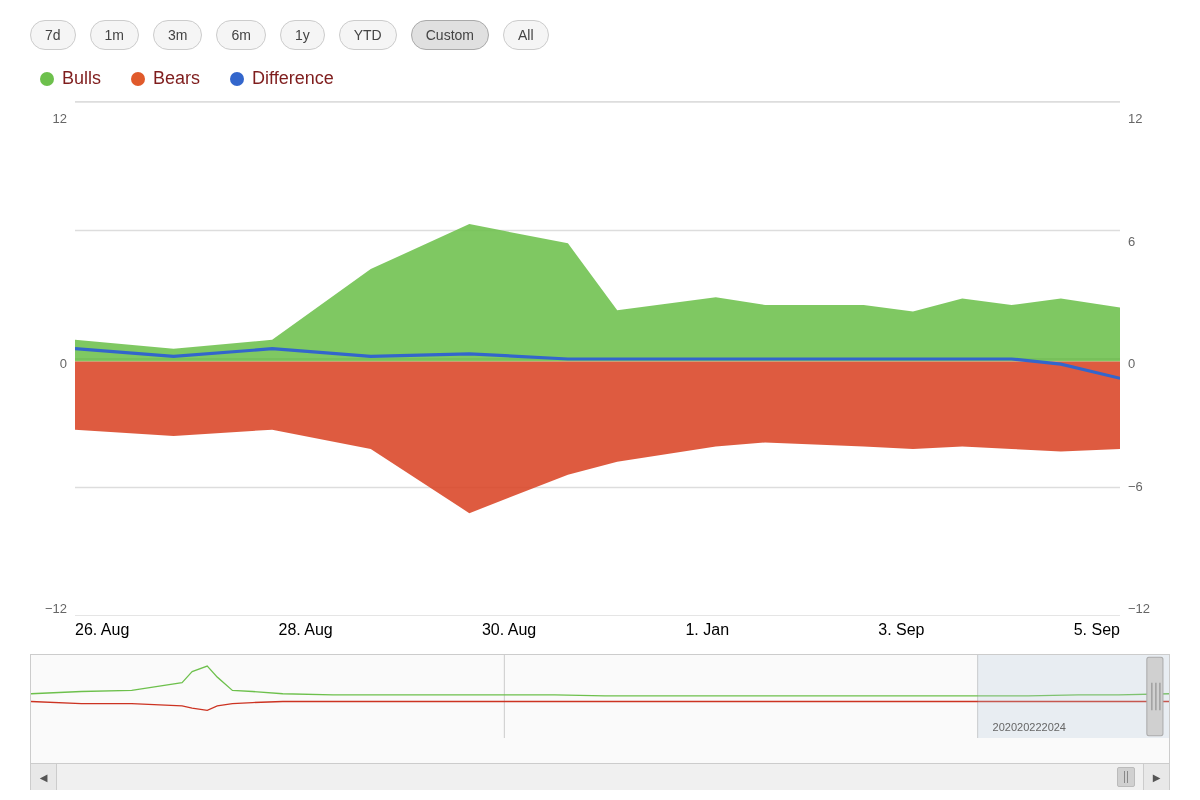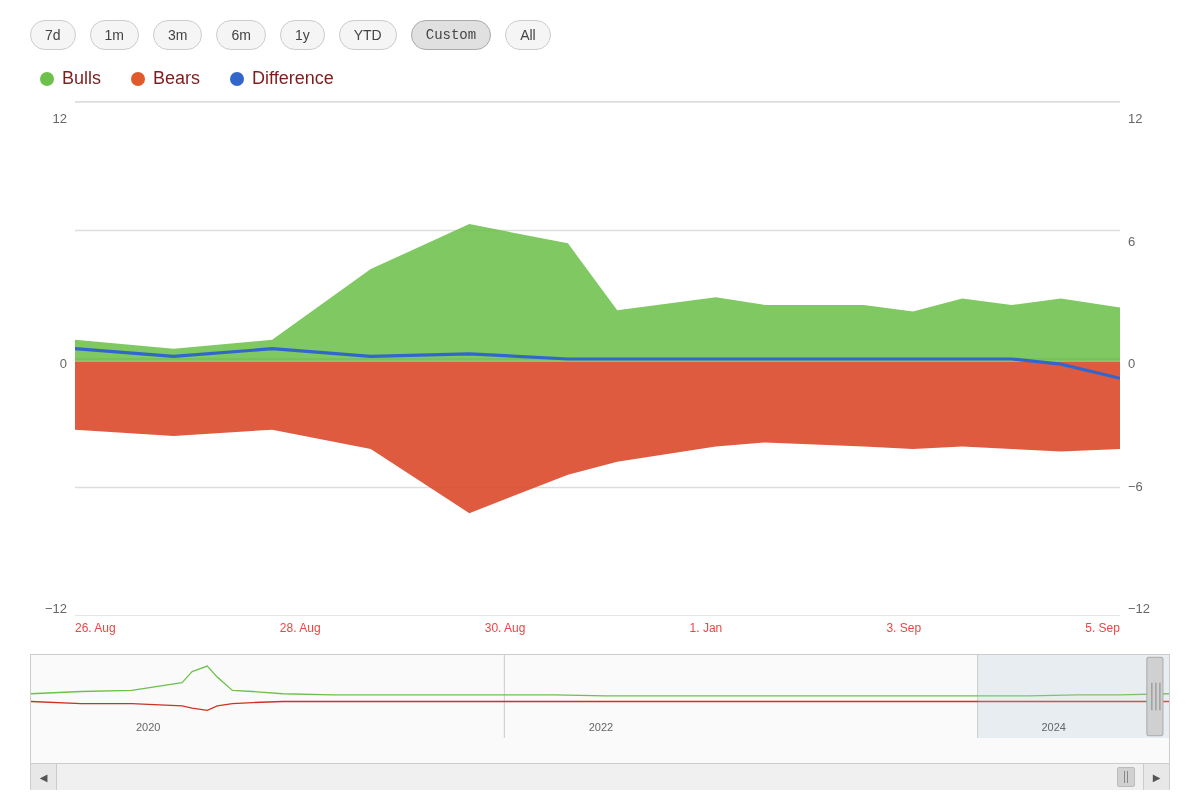--- a/index.html
+++ b/index.html
@@ -35,21 +35,20 @@
       background: #f5f5f5;
       font-size: 14px;
       color: #444;
       cursor: pointer;
       font-weight: 500;
     }
 
     .time-btn.active {
       background: #e0e0e0;
       border-color: #aaa;
-      font-family: Liberation Mono, monospace;
     }
 
     
     .legend {
       display: flex;
       gap: 30px;
       align-items: center;
       margin-bottom: 12px;
       padding-left: 10px;
     }
@@ -114,22 +113,22 @@
       position: relative;
       border-top: 1px solid #ddd;
     }
 
     .x-axis {
       height: 30px;
       display: flex;
       justify-content: space-between;
       align-items: flex-start;
       padding-top: 5px;
-      font-size: 12px;
-      color: #ef4444;
+      font-size: 16px;
+      color: #000000;
       text-align: center;
     }
 
     
     .mini-chart-container {
       height: 110px;
       margin-top: 8px;
       border: 1px solid #ccc;
       position: relative;
       background: #fafafa;
@@ -138,21 +137,21 @@
     .mini-chart-inner {
       position: absolute;
       top: 0; left: 0; right: 0; bottom: 25px;
     }
 
     .mini-x-labels {
       position: absolute;
       bottom: 5px;
       left: 5px; right: 0;
       display: flex;
-      justify-content: space-between;
+      justify-content: flex-end;
       font-size: 11px;
       color: #666;
     }
 
     
     .scrollbar-nav {
       display: flex;
       align-items: center;
       height: 26px;
       border: 1px solid #ccc;

